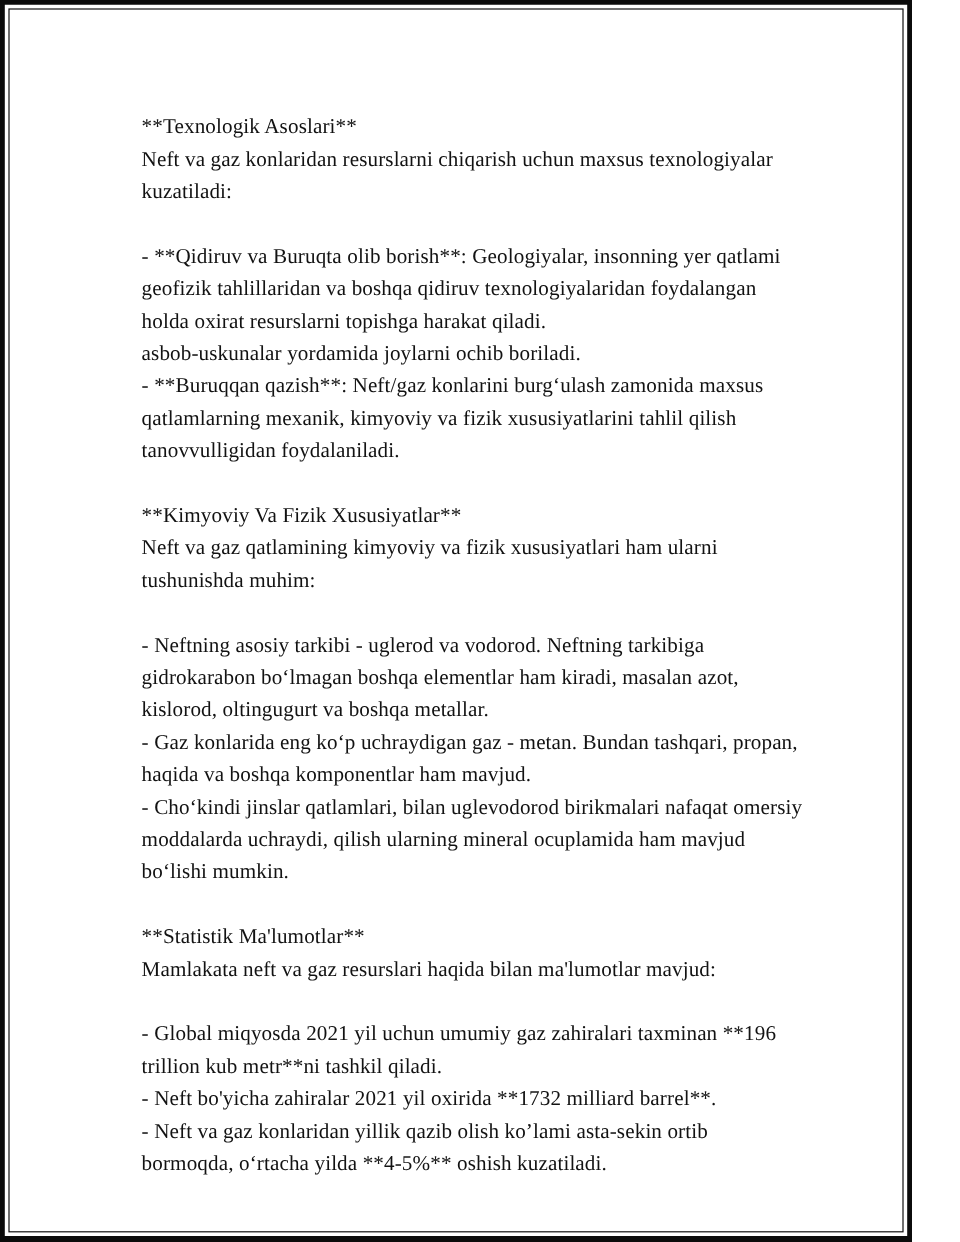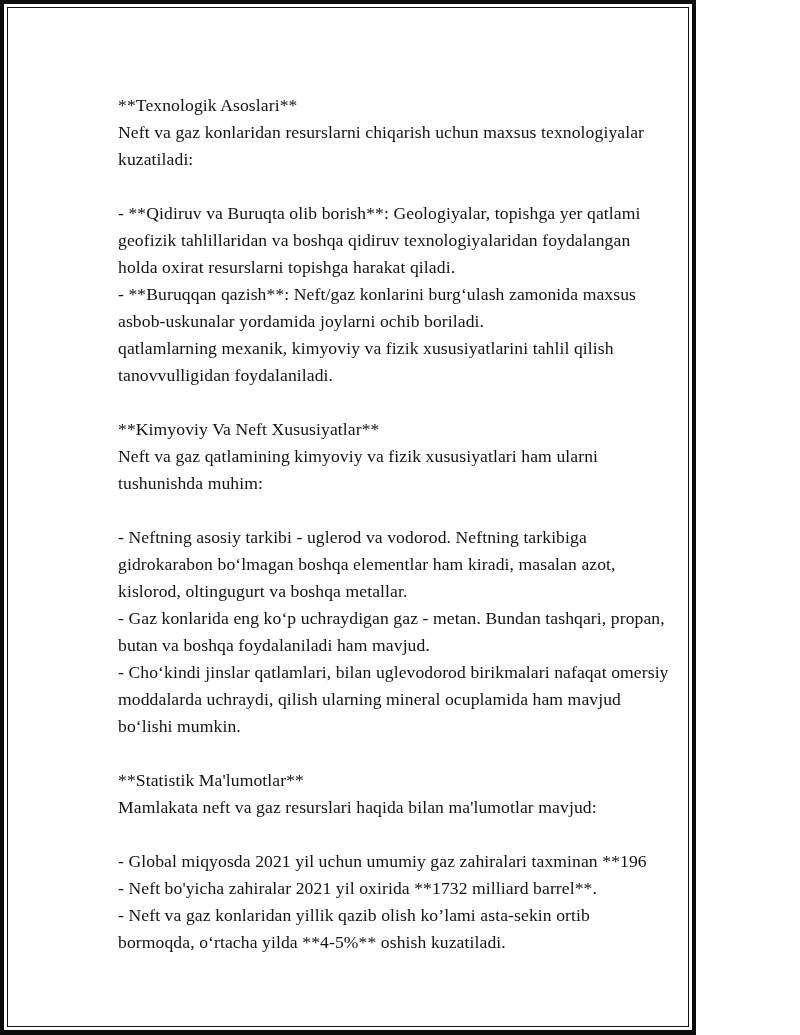--- a/index.html
+++ b/index.html
@@ -10,21 +10,21 @@
   body {
     width: 800px;
     height: 1035px;
     font-family: "Liberation Serif", "DejaVu Serif", serif;
     overflow: hidden;
   }
 
   
   #page-frame {
     position: relative;
-    width: 696px;
+    width: 760px;
     height: 1035px;
     box-sizing: border-box;
     background: #ffffff;
     border-top: 4px solid #0b0b0b;
     border-left: 4px solid #0b0b0b;
     border-right: 4px solid #0b0b0b;
     border-bottom: 5px solid #0b0b0b;
   }
 
   
@@ -64,48 +64,49 @@
 <body>
 
 <div id="page-frame">
   <div id="page-sheet">
     <div id="doc-body">
         <div>
           <div class="doc-line">**Texnologik Asoslari**</div>
           <div class="doc-line">Neft va gaz konlaridan resurslarni chiqarish uchun maxsus texnologiyalar</div>
           <div class="doc-line">kuzatiladi:</div>
           <div class="doc-line blank"></div>
-          <div class="doc-line">- **Qidiruv va Buruqta olib borish**: Geologiyalar, topishga yer qatlami</div>
+          <div class="doc-line">- **Qidiruv va Buruqta olib borish**: Geologiyalar, insonning yer qatlami</div>
           <div class="doc-line">geofizik tahlillaridan va boshqa qidiruv texnologiyalaridan foydalangan</div>
           <div class="doc-line">holda oxirat resurslarni topishga harakat qiladi.</div>
+          <div class="doc-line">asbob-uskunalar yordamida joylarni ochib boriladi.</div>
           <div class="doc-line">- **Buruqqan qazish**: Neft/gaz konlarini burg‘ulash zamonida maxsus</div>
-          <div class="doc-line">asbob-uskunalar yordamida joylarni ochib boriladi.</div>
           <div class="doc-line">qatlamlarning mexanik, kimyoviy va fizik xususiyatlarini tahlil qilish</div>
           <div class="doc-line">tanovvulligidan foydalaniladi.</div>
           <div class="doc-line blank"></div>
         </div>
         <div>
-          <div class="doc-line">**Kimyoviy Va Neft Xususiyatlar**</div>
+          <div class="doc-line">**Kimyoviy Va Fizik Xususiyatlar**</div>
           <div class="doc-line">Neft va gaz qatlamining kimyoviy va fizik xususiyatlari ham ularni</div>
           <div class="doc-line">tushunishda muhim:</div>
           <div class="doc-line blank"></div>
           <div class="doc-line">- Neftning asosiy tarkibi - uglerod va vodorod. Neftning tarkibiga</div>
           <div class="doc-line">gidrokarabon bo‘lmagan boshqa elementlar ham kiradi, masalan azot,</div>
           <div class="doc-line">kislorod, oltingugurt va boshqa metallar.</div>
           <div class="doc-line">- Gaz konlarida eng ko‘p uchraydigan gaz - metan. Bundan tashqari, propan,</div>
-          <div class="doc-line">butan va boshqa foydalaniladi ham mavjud.</div>
+          <div class="doc-line">haqida va boshqa komponentlar ham mavjud.</div>
           <div class="doc-line">- Cho‘kindi jinslar qatlamlari, bilan uglevodorod birikmalari nafaqat omersiy</div>
           <div class="doc-line">moddalarda uchraydi, qilish ularning mineral ocuplamida ham mavjud</div>
           <div class="doc-line">bo‘lishi mumkin.</div>
           <div class="doc-line blank"></div>
         </div>
         <div>
           <div class="doc-line">**Statistik Ma'lumotlar**</div>
           <div class="doc-line">Mamlakata neft va gaz resurslari haqida bilan ma'lumotlar mavjud:</div>
           <div class="doc-line blank"></div>
           <div class="doc-line">- Global miqyosda 2021 yil uchun umumiy gaz zahiralari taxminan **196</div>
+          <div class="doc-line">trillion kub metr**ni tashkil qiladi.</div>
           <div class="doc-line">- Neft bo'yicha zahiralar 2021 yil oxirida **1732 milliard barrel**.</div>
           <div class="doc-line">- Neft va gaz konlaridan yillik qazib olish ko’lami asta-sekin ortib</div>
           <div class="doc-line">bormoqda, o‘rtacha yilda **4-5%** oshish kuzatiladi.</div>
         </div>
       </div>
   </div>
 </div>
 
 </body></html>

